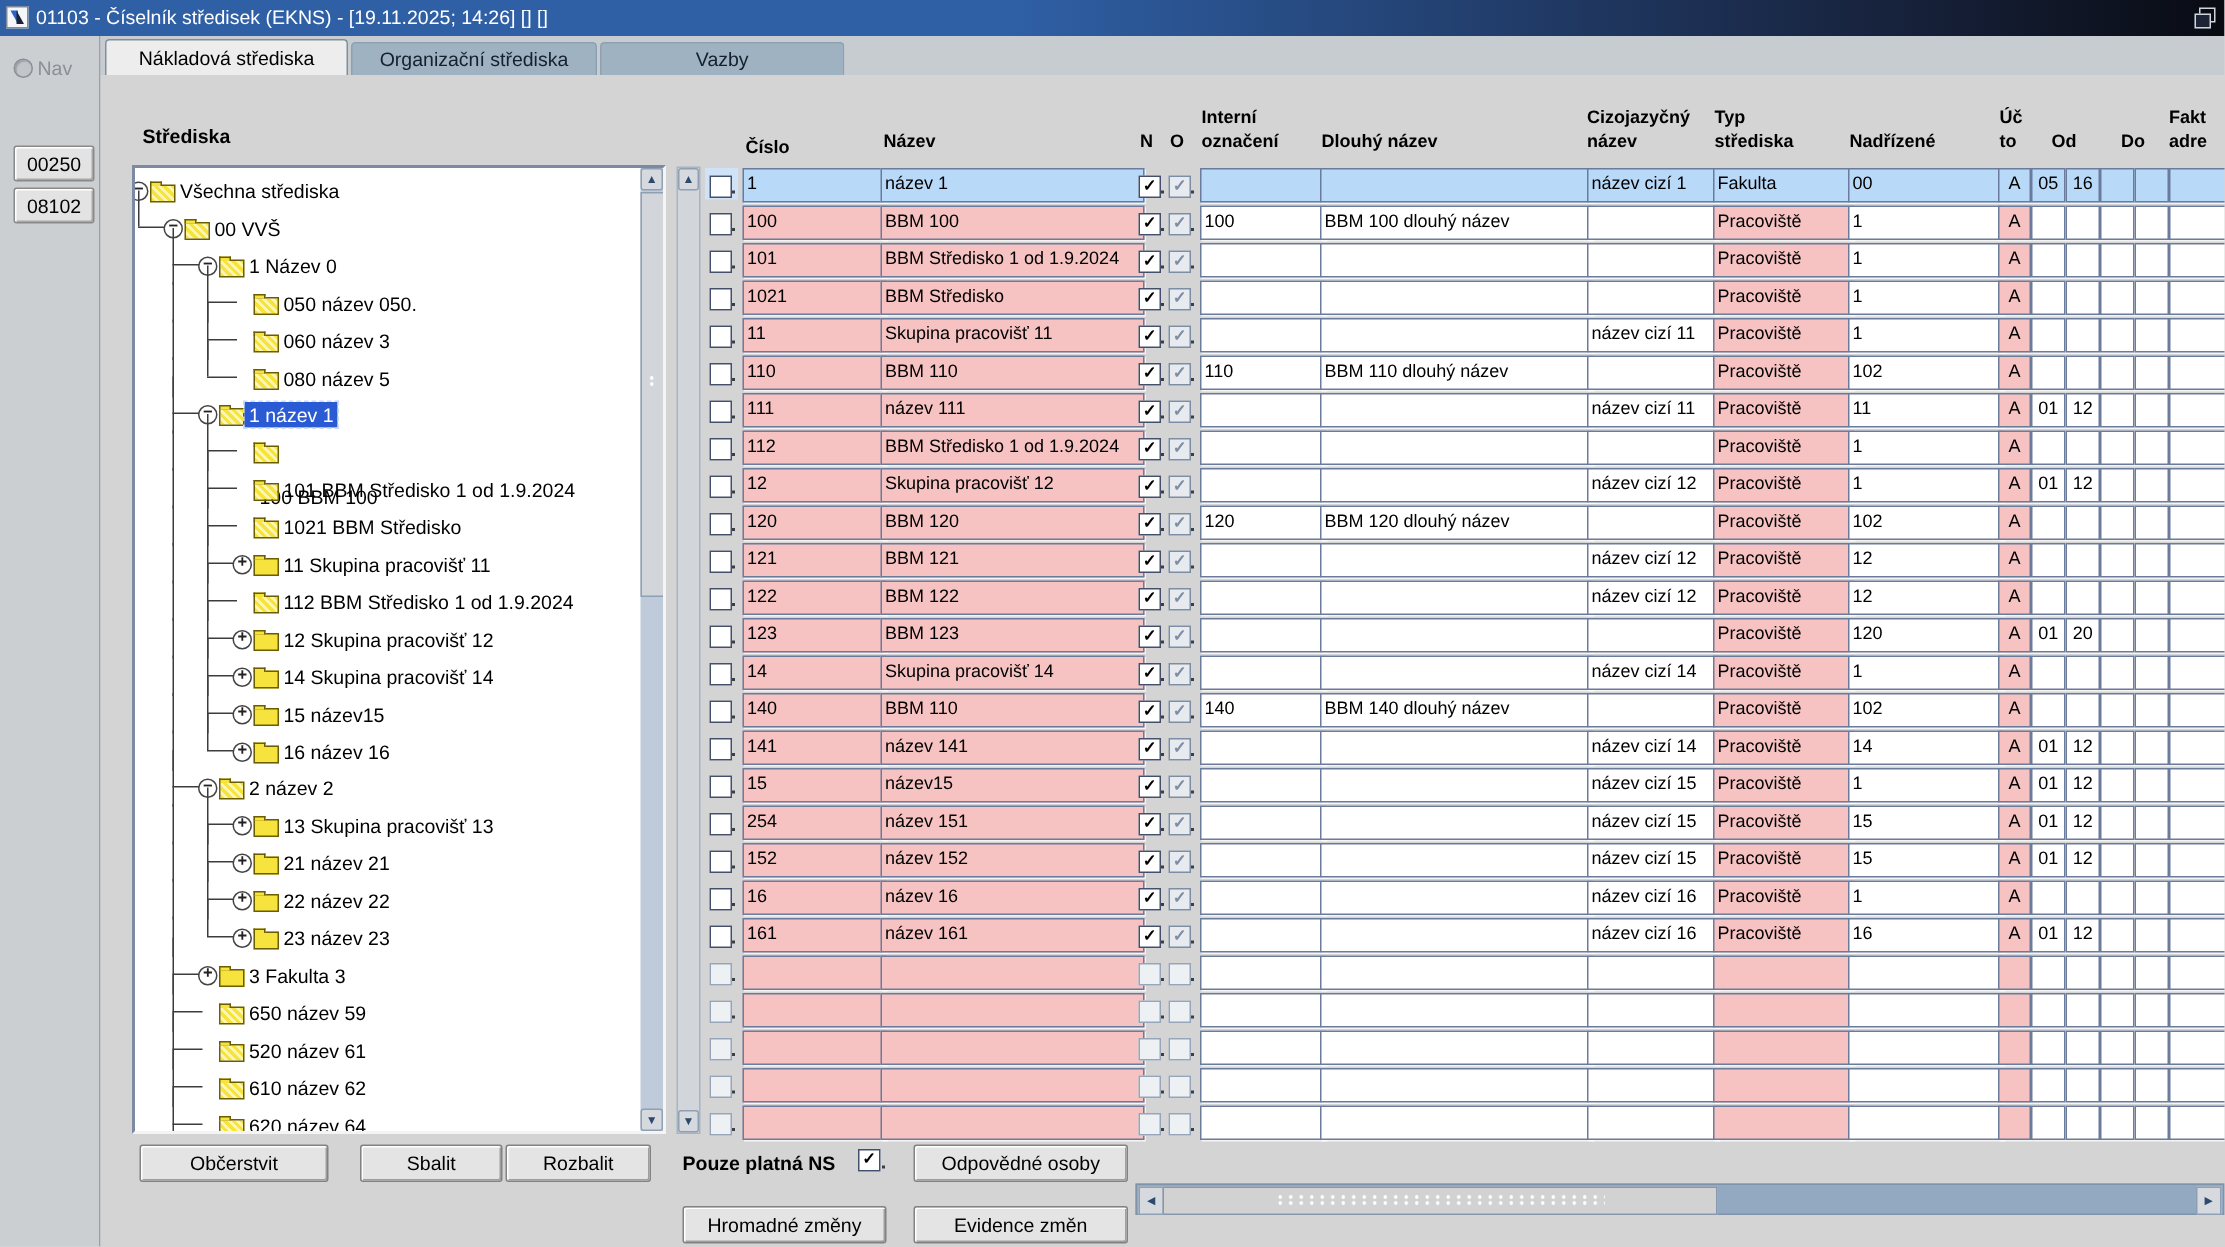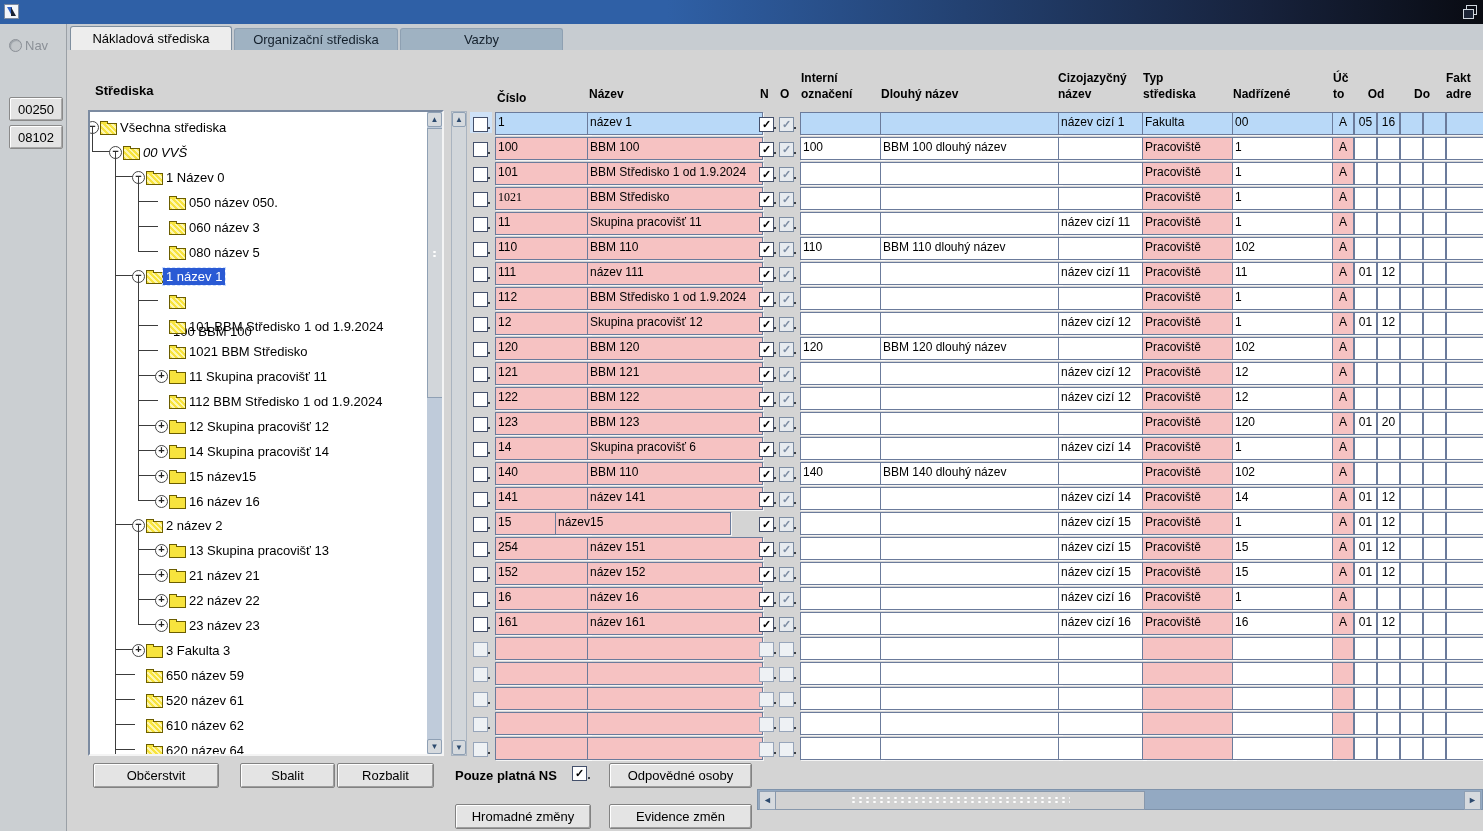--- a/index.html
+++ b/index.html
@@ -94,20 +94,21 @@
     color:#2c4a6e;font-size:9px;text-align:center;line-height:16px;}
 </style>
 </head>
 <body>
 
 <div id="titlebar" class="abs">
   <div id="appicon" class="abs">
     <span class="bolt"></span>
       <span class="bolt2"></span>
   </div>
+  <div id="titletext" class="abs">01103 - Číselník středisek (EKNS) - [19.11.2025; 14:26] [] []</div>
   <div id="restorebtn" class="abs"></div>
 </div>
 
 <div id="sidebar" class="abs">
   <div id="navradio" class="abs">
     <span class="rc"></span><span>Nav</span>
   </div>
   <div class="sbtn abs" style="top:73px;">00250</div>
   <div class="sbtn abs" style="top:101px;">08102</div>
 </div>
@@ -122,21 +123,21 @@
 
   <div id="treelabel" class="abs">Střediska</div>
 
   <div id="treebox" class="abs">
     <div>
         <div class="trow" style="top: 2px;">
           <div class="toggle" style="left: -4px;">−</div>
           <div class="folder open" style="left: 10px;"></div>
           <div class="tlabel" style="left: 27px;">Všechna střediska</div>
         </div>
-        <div class="trow" style="top: 26.9px; font-style: italic;">
+        <div class="trow" style="top: 26.9px;">
           <div class="tguide" style="left: 2px; top: -12px; height: 24px;"></div>
           <div class="thoriz" style="left: 2px; width: 20px;"></div>
           <div class="toggle" style="left: 19px;">−</div>
           <div class="folder open" style="left: 33px;"></div>
           <div class="tlabel" style="left: 50px;">00 VVŠ</div>
         </div>
         <div class="trow" style="top: 51.8px;">
           <div class="tguide" style="left: 25px; top: -12px; height: 38px;"></div>
           <div class="thoriz" style="left: 25px; width: 20px;"></div>
           <div class="toggle" style="left: 42px;">−</div>
@@ -424,21 +425,21 @@
         <div class="gcell ctr" style="left: 1310px; width: 21px;"></div>
         <div class="gcell ctr" style="left: 1333px; width: 21px;"></div>
         <div class="gcell ctr" style="left: 1356px; width: 21px;"></div>
         <div class="gcell" style="left: 1379px; width: 36px;"></div>
       </div>
       <div class="grow" style="top: 135px;">
         <div style="position: absolute; top: 2px; left: 403px; width: 22px; height: 21px;">
           <div class="cb" style="left: 3px;"></div>
           <div class="dot" style="left: 18px; top: 15px;"></div>
         </div>
-        <div class="gcell pink" style="left: 428px; width: 90px; font-family: Liberation Serif, serif;">1021</div>
+        <div class="gcell pink" style="left: 428px; width: 90px;">1021</div>
         <div class="gcell pink" style="left: 520px; width: 170px;">BBM Středisko</div>
         <div style="position: absolute; top: 2px; left: 692px; width: 16px; height: 21px;">
           <div class="cb" style="left: 0px;">✓</div>
           <div class="dot" style="left: 15px; top: 15px;"></div>
         </div>
         <div style="position: absolute; top: 2px; left: 712px; width: 16px; height: 21px;">
           <div class="cb gray" style="left: 0px;">✓</div>
           <div class="dot" style="left: 15px; top: 15px;"></div>
         </div>
         <div class="gcell" style="left: 733px; width: 78px;"></div>
@@ -695,21 +696,21 @@
         <div class="gcell ctr" style="left: 1333px; width: 21px;"></div>
         <div class="gcell ctr" style="left: 1356px; width: 21px;"></div>
         <div class="gcell" style="left: 1379px; width: 36px;"></div>
       </div>
       <div class="grow" style="top: 385px;">
         <div style="position: absolute; top: 2px; left: 403px; width: 22px; height: 21px;">
           <div class="cb" style="left: 3px;"></div>
           <div class="dot" style="left: 18px; top: 15px;"></div>
         </div>
         <div class="gcell pink" style="left: 428px; width: 90px;">14</div>
-        <div class="gcell pink" style="left: 520px; width: 170px;">Skupina pracovišť 6</div>
+        <div class="gcell pink" style="left: 520px; width: 170px;">Skupina pracovišť 14</div>
         <div style="position: absolute; top: 2px; left: 692px; width: 16px; height: 21px;">
           <div class="cb" style="left: 0px;">✓</div>
           <div class="dot" style="left: 15px; top: 15px;"></div>
         </div>
         <div style="position: absolute; top: 2px; left: 712px; width: 16px; height: 21px;">
           <div class="cb gray" style="left: 0px;">✓</div>
           <div class="dot" style="left: 15px; top: 15px;"></div>
         </div>
         <div class="gcell" style="left: 733px; width: 78px;"></div>
         <div class="gcell" style="left: 813px; width: 176px;"></div>
@@ -776,21 +777,21 @@
         <div class="gcell ctr" style="left: 1333px; width: 21px;"></div>
         <div class="gcell ctr" style="left: 1356px; width: 21px;"></div>
         <div class="gcell" style="left: 1379px; width: 36px;"></div>
       </div>
       <div class="grow" style="top: 460px;">
         <div style="position: absolute; top: 2px; left: 403px; width: 22px; height: 21px;">
           <div class="cb" style="left: 3px;"></div>
           <div class="dot" style="left: 18px; top: 15px;"></div>
         </div>
         <div class="gcell pink" style="left: 428px; width: 90px;">15</div>
-        <div class="gcell pink" style="left: 488px; width: 170px;">název15</div>
+        <div class="gcell pink" style="left: 520px; width: 170px;">název15</div>
         <div style="position: absolute; top: 2px; left: 692px; width: 16px; height: 21px;">
           <div class="cb" style="left: 0px;">✓</div>
           <div class="dot" style="left: 15px; top: 15px;"></div>
         </div>
         <div style="position: absolute; top: 2px; left: 712px; width: 16px; height: 21px;">
           <div class="cb gray" style="left: 0px;">✓</div>
           <div class="dot" style="left: 15px; top: 15px;"></div>
         </div>
         <div class="gcell" style="left: 733px; width: 78px;"></div>
         <div class="gcell" style="left: 813px; width: 176px;"></div>

